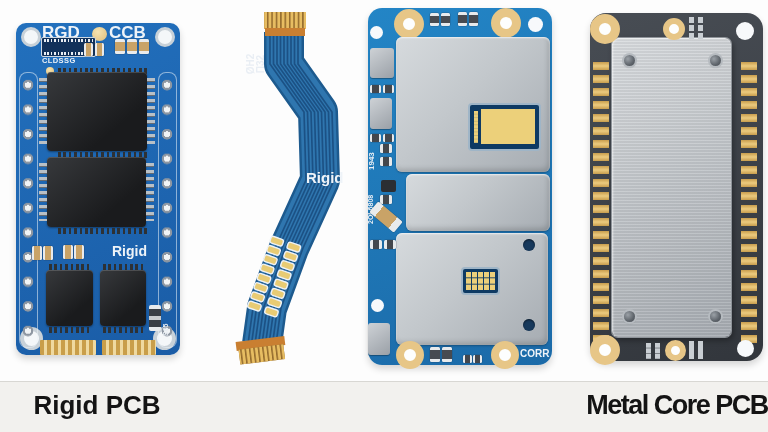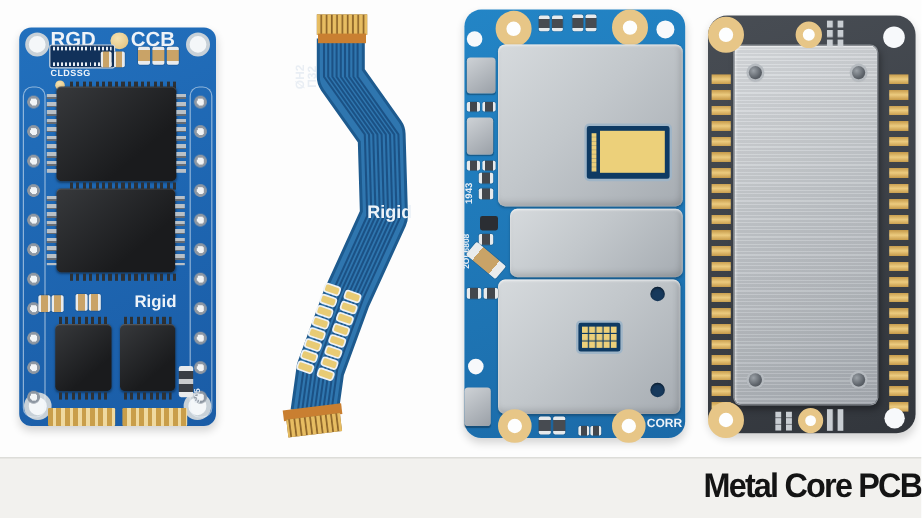--- a/index.html
+++ b/index.html
@@ -27,21 +27,21 @@
   .hole-col{position:absolute;width:17px;height:274px;border:1px solid rgba(235,242,248,.55);border-radius:8px;
     background-image:radial-gradient(circle at 8px 11px,#f1f4f6 0 3px,#8e97a2 3px 5px,rgba(0,0,0,0) 5.6px);
     background-size:15px 24.6px;background-repeat:repeat-y;background-position:0 1px;}
   .conn{position:absolute;left:25px;top:14px;width:53px;height:18px;background:#11315a;border:1px solid #cfd9e3;border-radius:2px;}
   .conn:before,.conn:after{content:"";position:absolute;left:2px;right:2px;height:3px;
     background:repeating-linear-gradient(90deg,#e9eef3 0 1.6px,rgba(0,0,0,0) 1.6px 3.4px);}
   .conn:before{top:1px}.conn:after{bottom:1px}
   .gold-dot{position:absolute;border-radius:50%;background:radial-gradient(circle at 40% 35%,#f5e3b2,#e0be79);}
   .fingers{position:absolute;height:15px;background:repeating-linear-gradient(90deg,#c99e4a 0 4px,#efd9a0 4px 7px);border-radius:1px;}
   
-  #rigidflex{left:387px;top:8px;width:184px;height:357px;border-radius:14px;
+  #rigidflex{left:368px;top:8px;width:184px;height:357px;border-radius:14px;
              background:linear-gradient(160deg,#2385c6,#1b6aa8);}
   .shield{position:absolute;border-radius:6px;
     background:linear-gradient(135deg,#d6dadd 0%,#c2c7cb 45%,#a6acb2 100%);
     box-shadow:inset 0 1px 2px rgba(255,255,255,.75),inset -2px -3px 5px rgba(0,0,0,.16),0 1px 2px rgba(0,0,0,.25);}
   .window{position:absolute;background:#0e3a63;border:2px solid #9fb5c7;border-radius:4px;}
   .pad-grid{position:absolute;background-image:linear-gradient(#ecd07a,#ecd07a);background-repeat:space;}
   .shield-hole{position:absolute;width:12px;height:12px;border-radius:50%;background:#17395c;box-shadow:inset 0 1px 2px rgba(0,0,0,.55);}
   .vtext{position:absolute;writing-mode:vertical-rl;transform:rotate(180deg);color:#e8eef4;font-weight:bold;}
   
   #mcpcb{left:590px;top:13px;width:173px;height:348px;border-radius:16px;
@@ -250,16 +250,17 @@
     <div class="pads-sm" style="left:99px;top:4px;width:14px;height:22px;background-size:5px 6px"></div>
 
     <div class="ghole" style="left:0px;top:322px;width:12px;height:12px;border-width:9px"></div>
     <div class="ghole" style="left:75px;top:327px;width:9px;height:9px;border-width:6px"></div>
     <div class="wh" style="left:147px;top:327px;width:17px;height:17px"></div>
     <div class="pads-sm" style="left:56px;top:330px;width:14px;height:16px;background-size:5px 5px"></div>
     <div class="pads-sm" style="left:99px;top:328px;width:14px;height:18px;background-size:5px 6px"></div>
   </div>
 
   <div class="caption-strip">
+    <span class="caption" style="left:97px">Rigid PCB</span>
     <span class="caption cond" style="left:677px">Metal Core PCB</span>
   </div>
 
 </div>
 
 </body></html>

